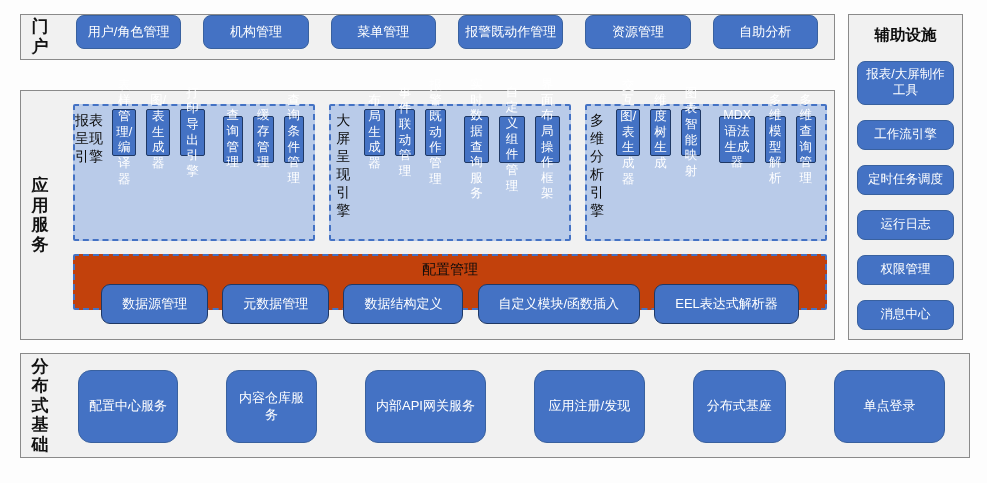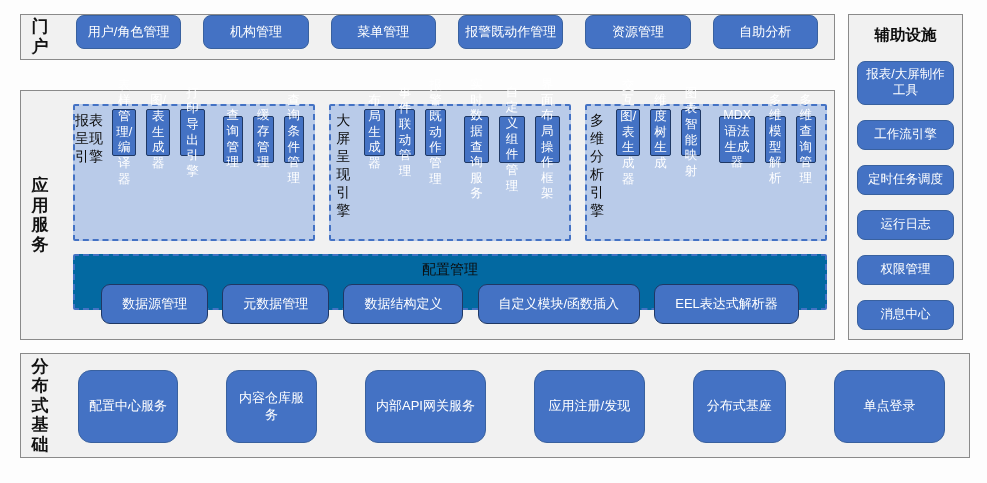--- a/index.html
+++ b/index.html
@@ -57,21 +57,21 @@
     display:flex;gap:10px;padding:0 9px;margin-top:3px;
   }
   .grp-row + .grp-row{margin-top:10px;}
   .grp-row .btn{
     flex:1;height:47px;font-size:12.5px;border-radius:2px;
     border:1.5px solid #1f3864;padding:2px 3px;
   }
   
   .config-box{
     position:absolute;left:52px;right:7px;top:163px;height:56px;
-    background:#0369a1;border:2px dashed #4472c4;border-radius:2px;
+    background:#c2410c;border:2px dashed #4472c4;border-radius:2px;
     box-sizing:border-box;
   }
   .config-title{text-align:center;font-size:14px;color:#0c0c0c;padding-top:5px;}
   .config-row{
     display:flex;justify-content:space-evenly;align-items:center;
     margin-top:5px;padding:0 12px;
   }
   .config-row .btn{
     height:40px;border-radius:9px;border:1.5px solid #1f3864;
     padding:0 20px;font-size:13px;

